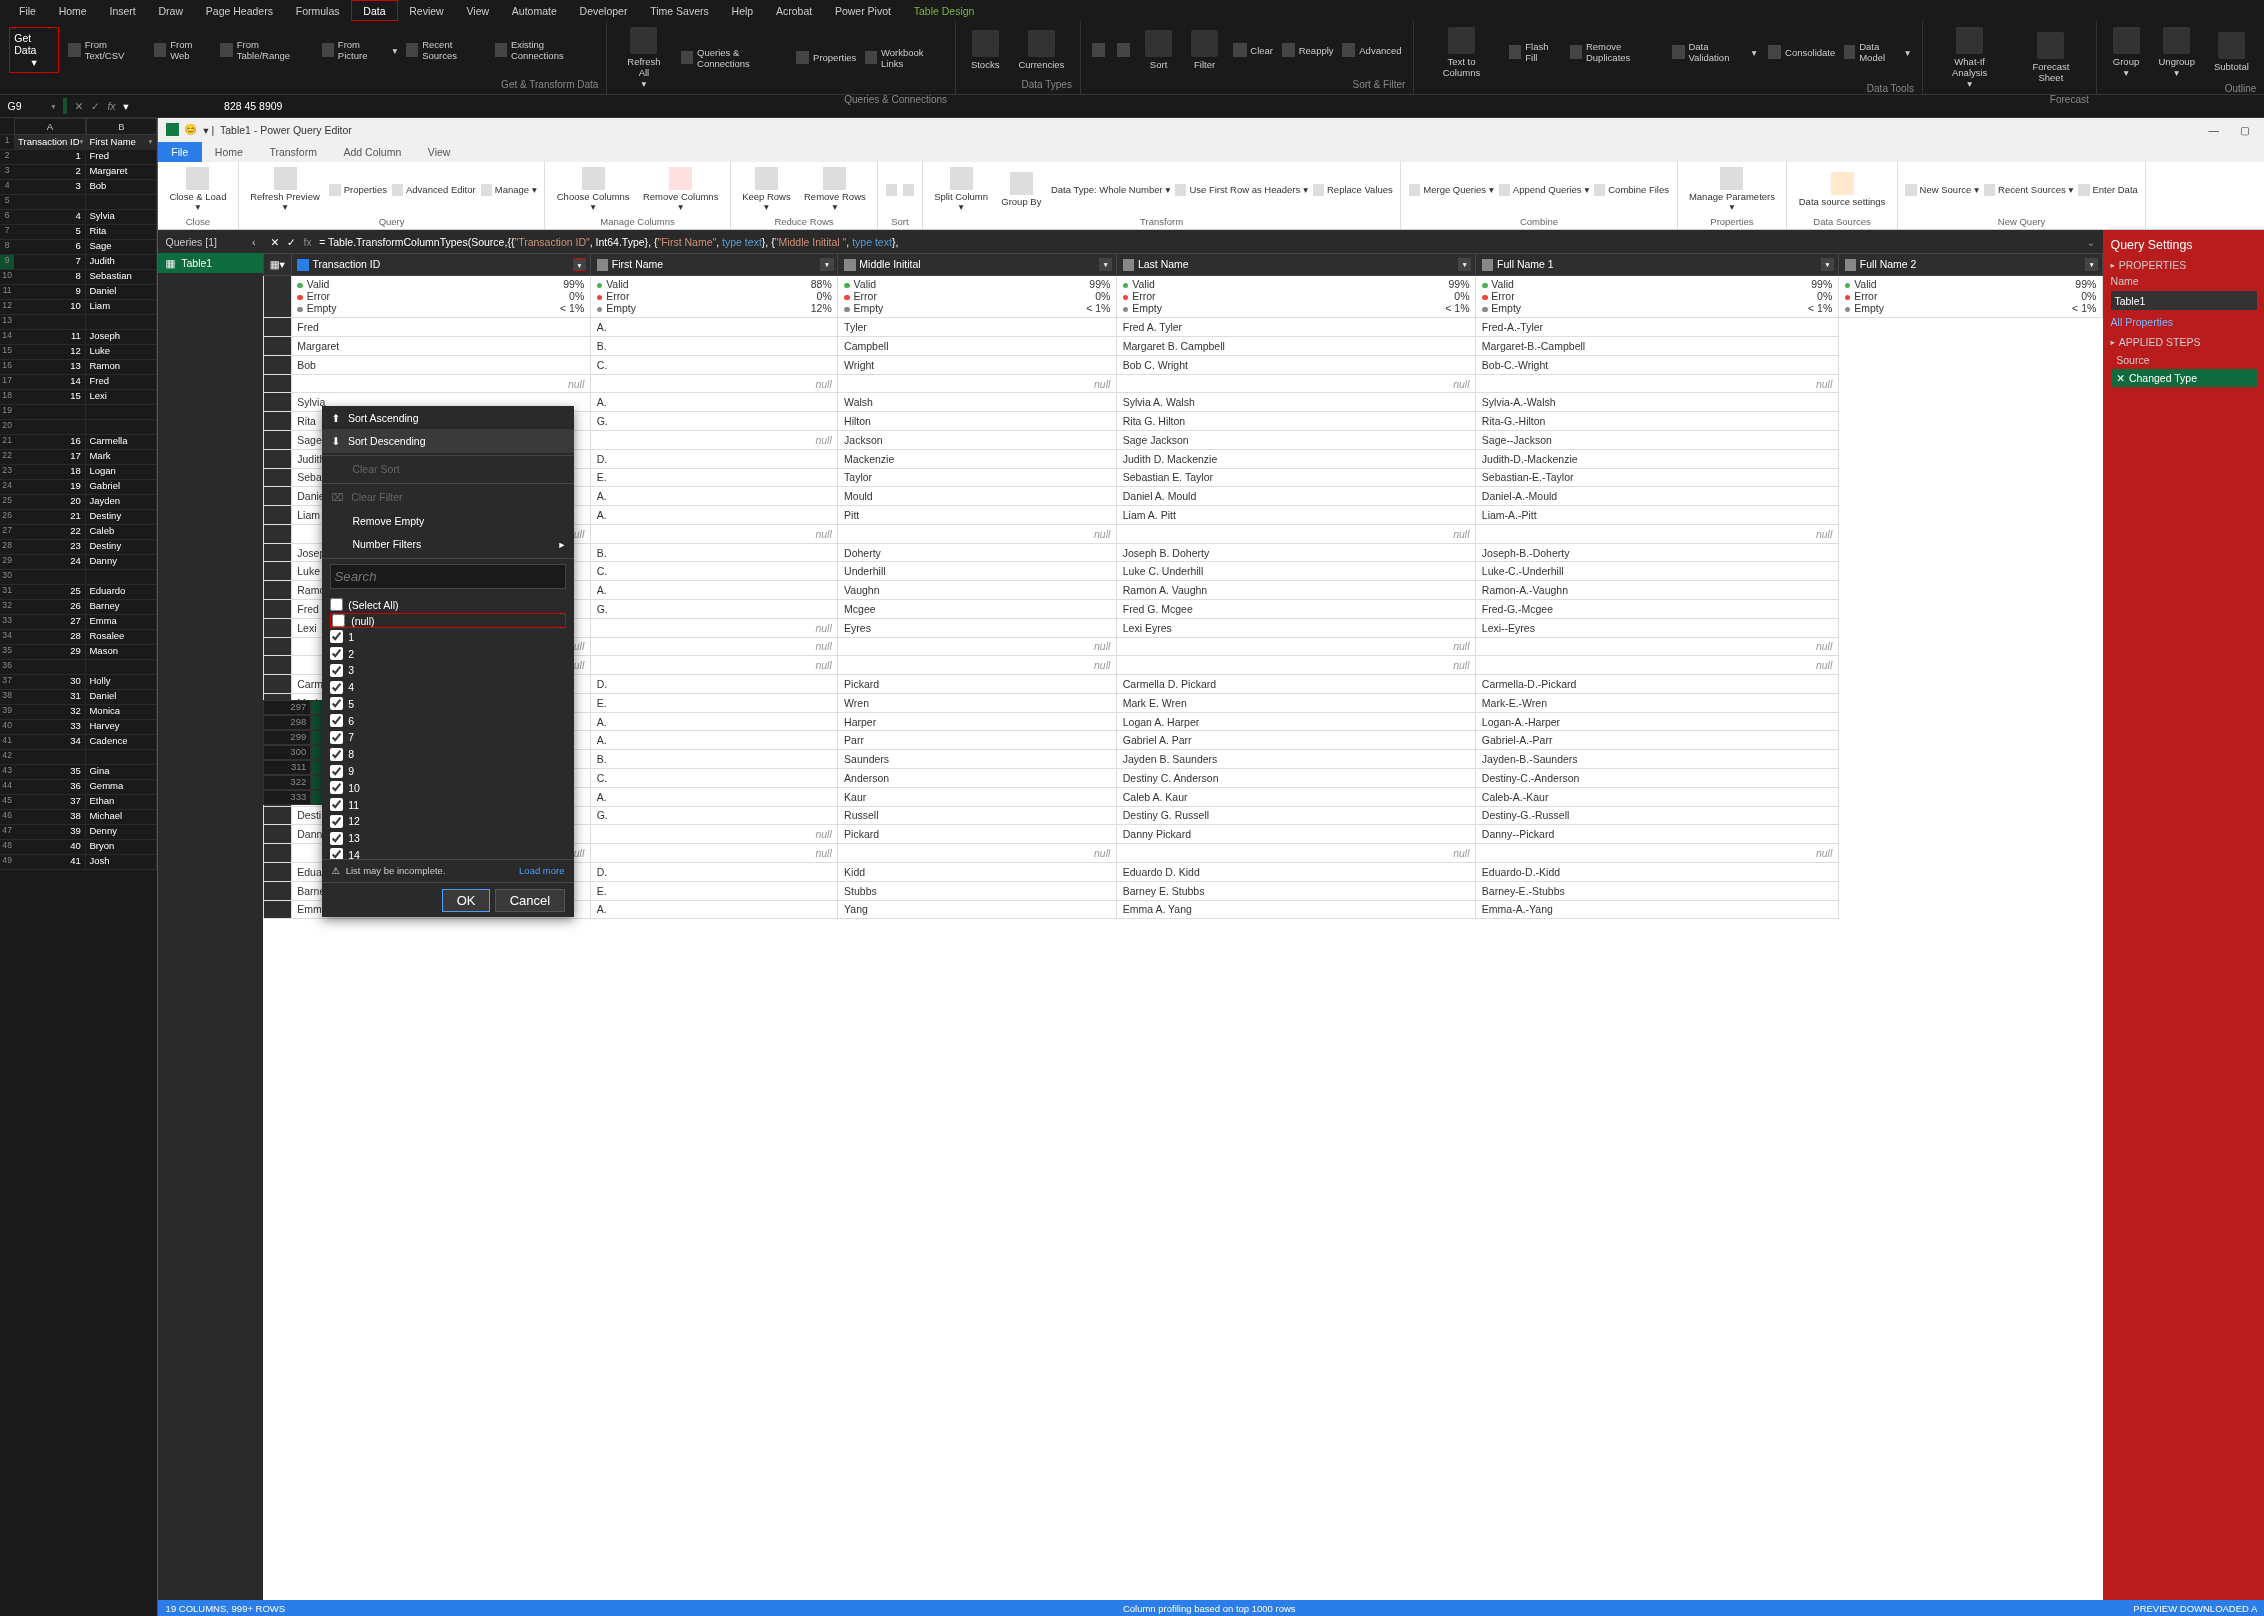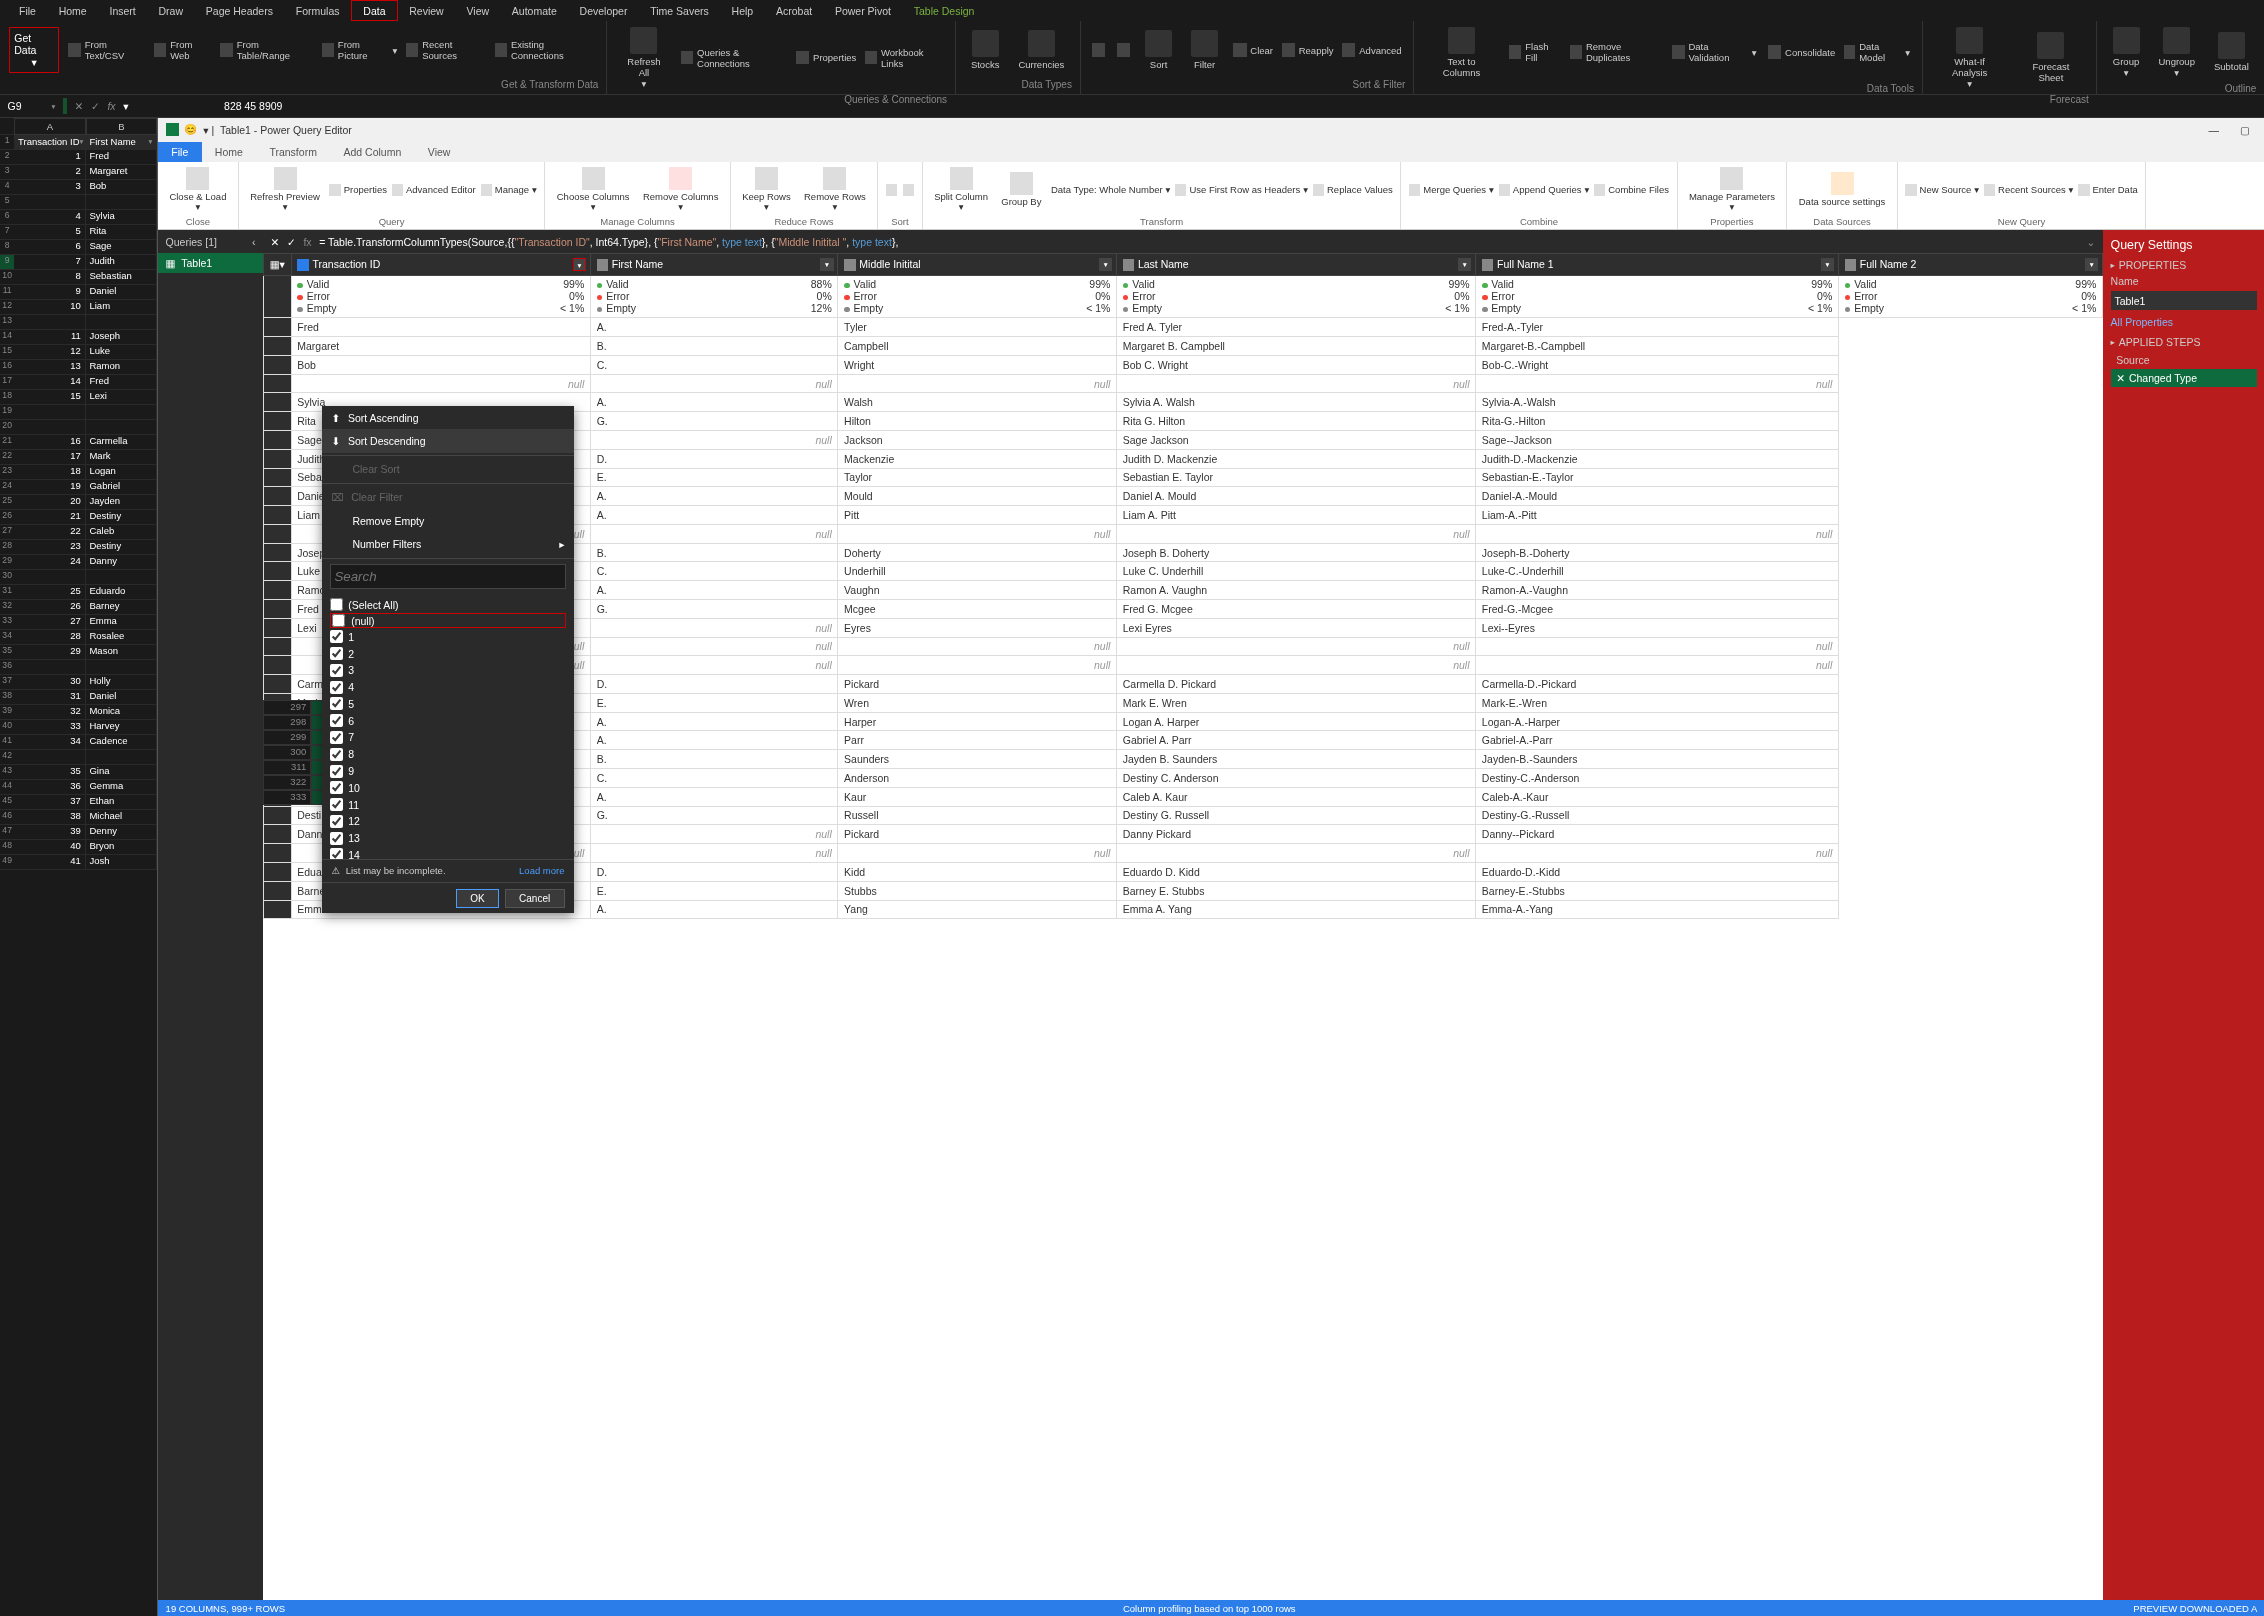--- a/index.html
+++ b/index.html
@@ -87,21 +87,21 @@
 .filter-menu .fm-sep{border-top:1px solid #444;margin:1.9px 0}
 .filter-menu .fm-search{padding:3.8px 7.6px}
 .filter-menu .fm-search input{width:100%;background:#1a1a1a;border:1px solid #444;color:#fff;padding:3.8px;font-style:italic}
 .filter-menu .fm-list{max-height:266px;overflow-y:auto;padding:3.8px 7.6px}
 .filter-menu .fm-check{display:flex;align-items:center;gap:5.7px;padding:1.9px 0;font-size:10.5px}
 .filter-menu .fm-check input{accent-color:#fff}
 .filter-menu .fm-check.hl{border:1.9px solid #c00;padding:0 1.9px}
 .filter-menu .fm-footer{padding:5.7px 9.5px;border-top:1px solid #444;display:flex;justify-content:space-between;align-items:center}
 .filter-menu .fm-warn{display:flex;align-items:center;gap:5.7px;color:#ccc;font-size:9.5px}
 .filter-menu .fm-btns{display:flex;gap:5.7px;padding:5.7px 9.5px;justify-content:flex-end;border-top:1px solid #444}
-.filter-menu .fm-btn{padding:2.9px 13.3px;background:#3a3a3a;border:1px solid #555;color:#fff;font-size:10px;cursor:pointer}
+.filter-menu .fm-btn{padding:2.9px 13.3px;background:#3a3a3a;border:1px solid #555;color:#fff;font-size:13px;cursor:pointer}
 .filter-menu .fm-btn.primary{border:1px solid #4a9eff}
 .filter-menu .fm-load{color:#4a9eff;font-size:9.5px;cursor:pointer}
 .extra-rows{background:#1a1a1a}
 .extra-rows .erow{display:flex;height:15px}
 .extra-rows .ecell{padding:0 3.8px;font-size:9.5px;text-align:right;border:1px solid #333}
 .extra-rows .ecell.hl{background:#0e4f2e}
 .status-bar{position:absolute;bottom:0;left:0;right:0;height:17px;background:#2b7de9;color:#fff;font-size:9.5px;display:flex;align-items:center;padding:0 7.6px;justify-content:space-between}
 .pq-scroll{height:13.3px;background:#e8e8e8;display:flex;align-items:center;padding:0 3.8px}
 .pq-scroll .sarrow{width:13.3px;text-align:center;color:#666;cursor:pointer}
 </style>

